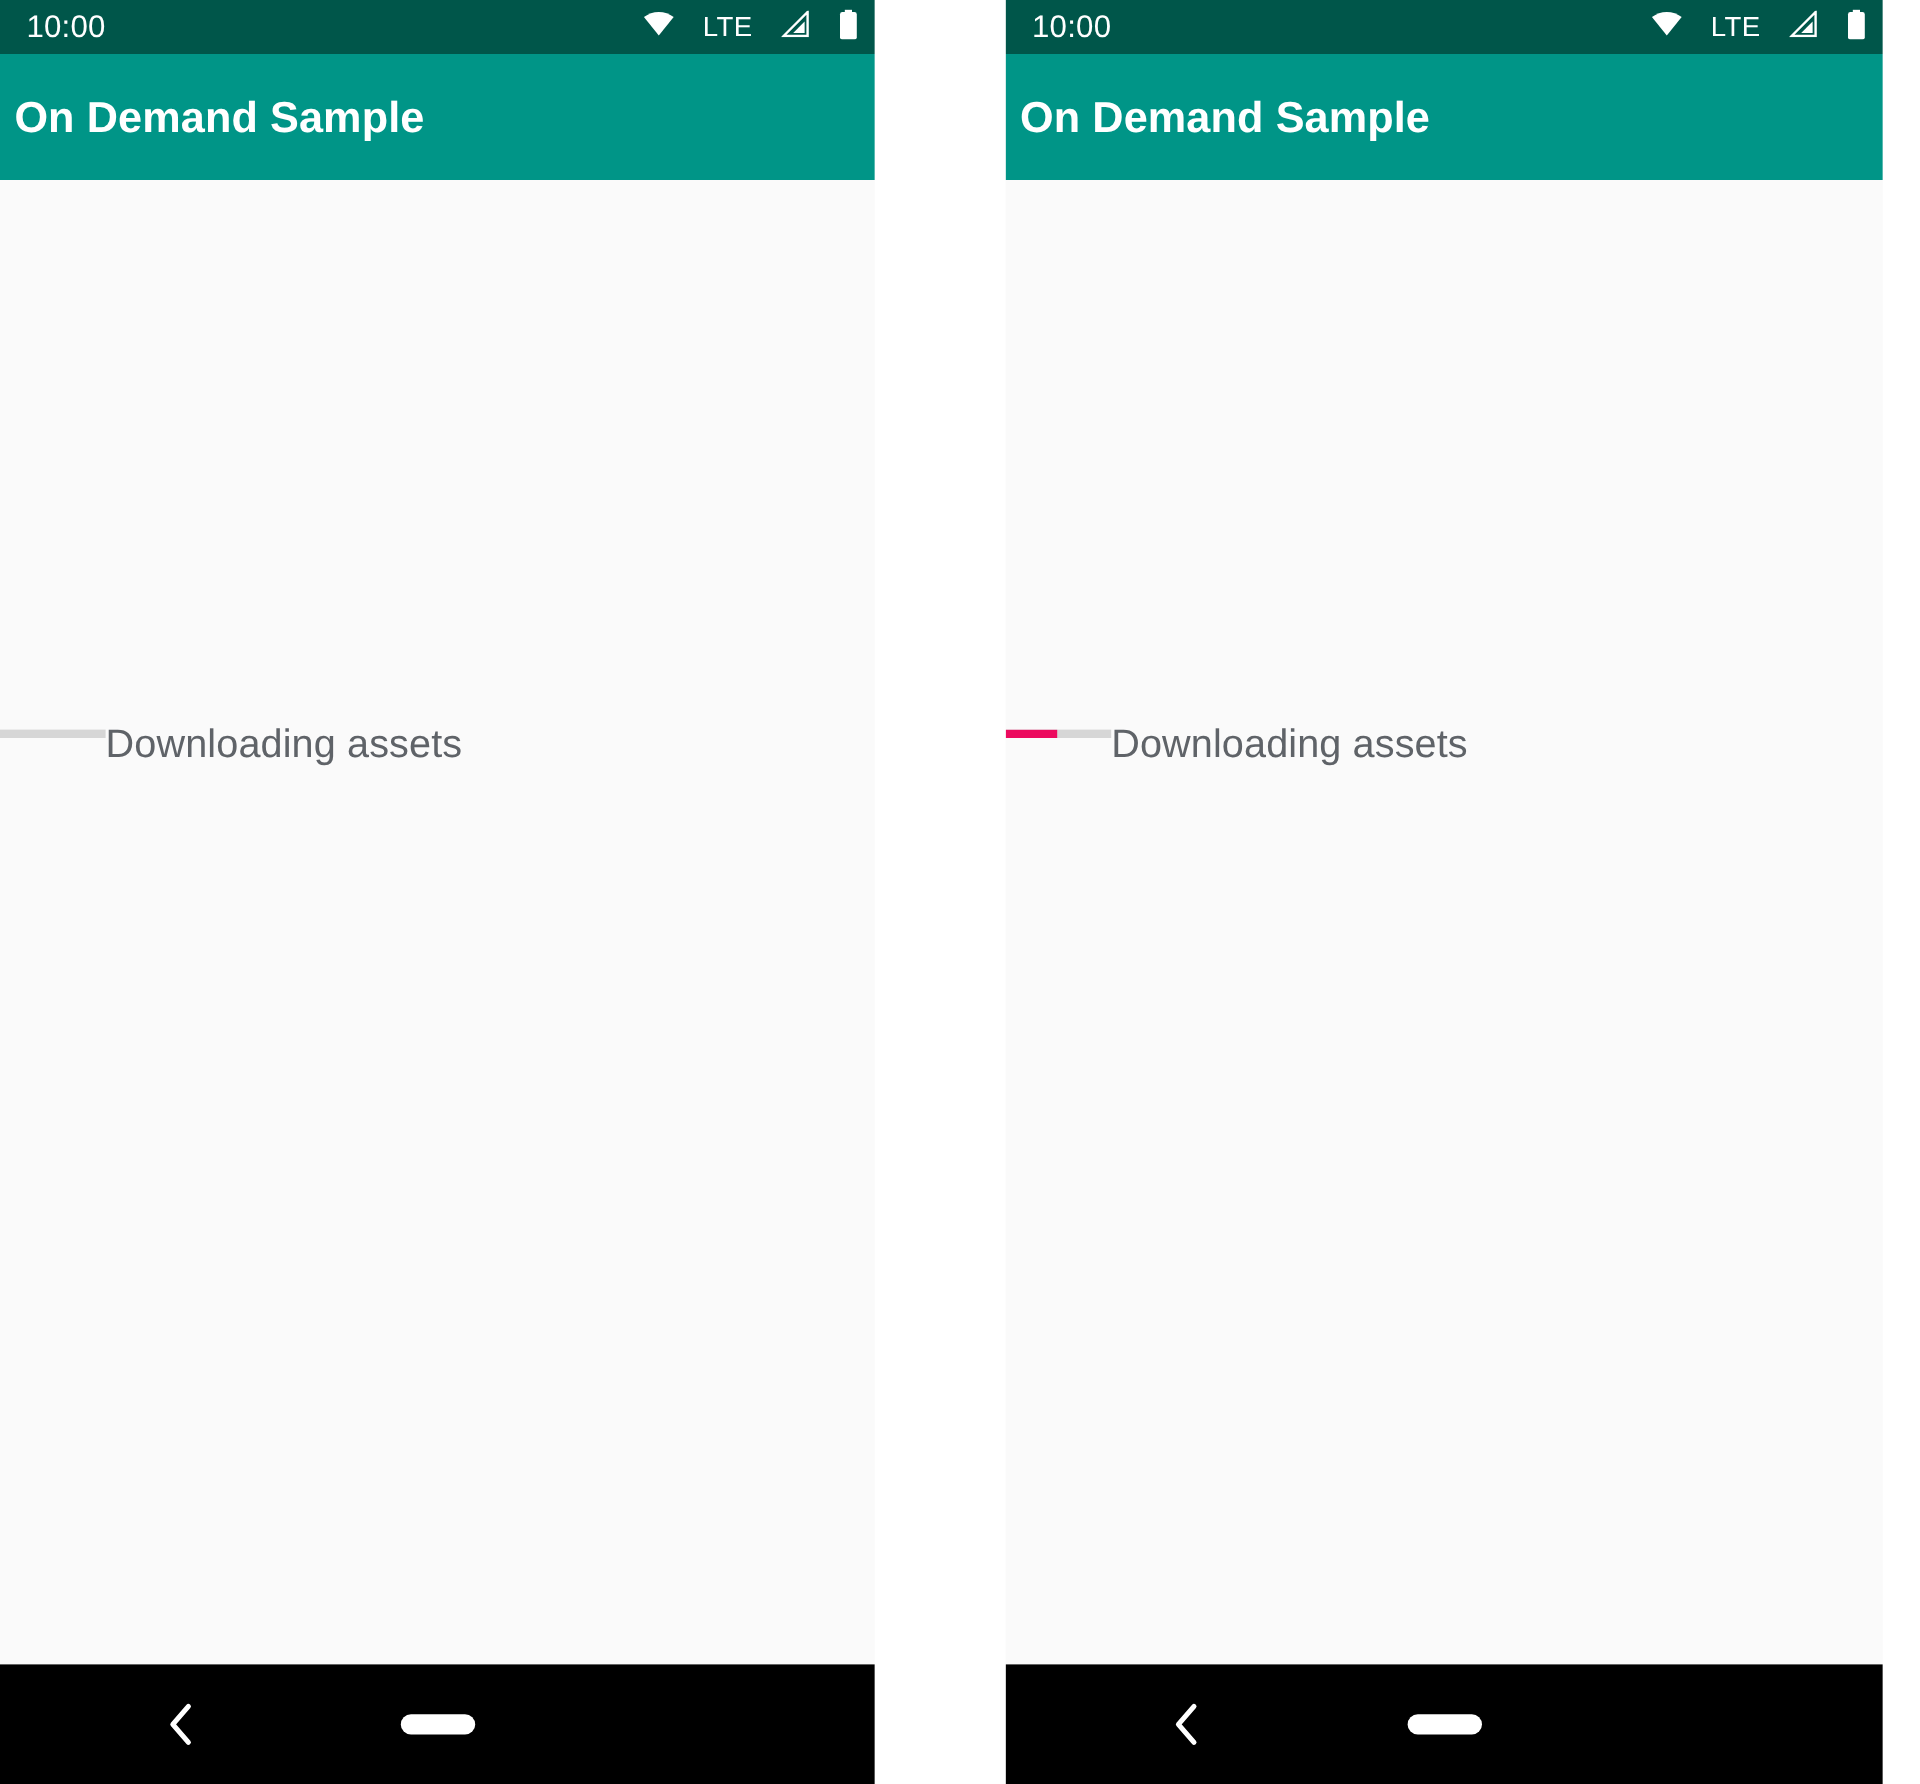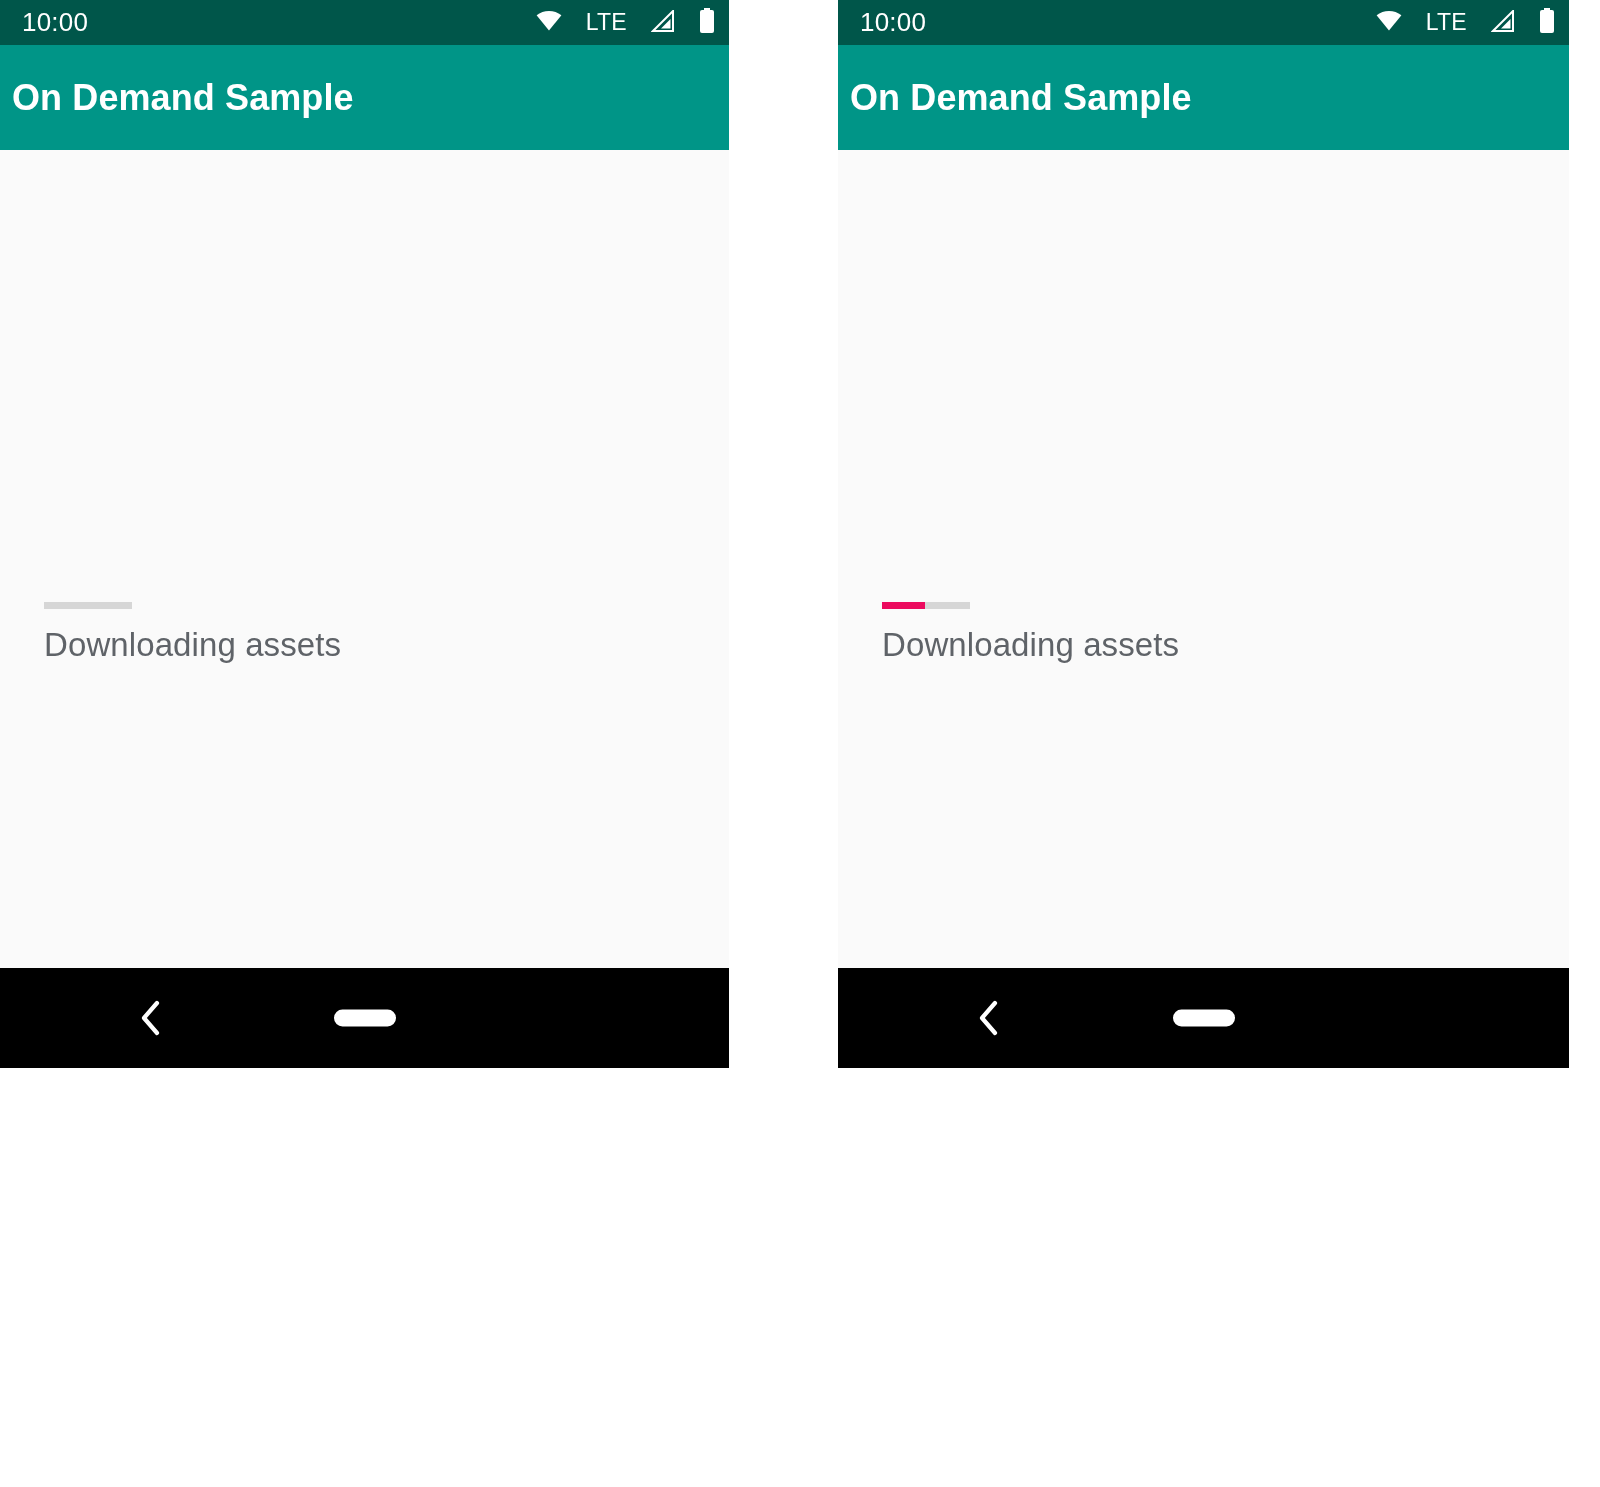--- a/index.html
+++ b/index.html
@@ -20,21 +20,21 @@
     position: relative;
     width: 1600px;
     height: 1487px;
     background: #ffffff;
   }
 
   
   .phone {
     position: absolute;
     top: 0;
-    height: 1068px;
+    height: 1487px;
     display: flex;
     flex-direction: column;
     background: #fafafa;
     overflow: hidden;
   }
   .phone--left  { left: 0px;   width: 729px; }
   .phone--right { left: 838px; width: 731px; }
 
   
   .status-bar {
@@ -99,23 +99,22 @@
     flex-direction: column;
     align-items: center;
     justify-content: center;
   }
   .loading-block {
     position: absolute;
     left: 0;
     right: 0;
     top: 452px;
     display: flex;
-    flex-direction: column;
-    align-items: flex-start;
-    padding-left: 44px;
+    flex-direction: row;
+    align-items: center;
   }
 
   .progress-track {
     width: 88px;
     height: 7px;
     background: #d6d6d6;
     position: relative;
     overflow: hidden;
     margin-bottom: 18px;
   }

